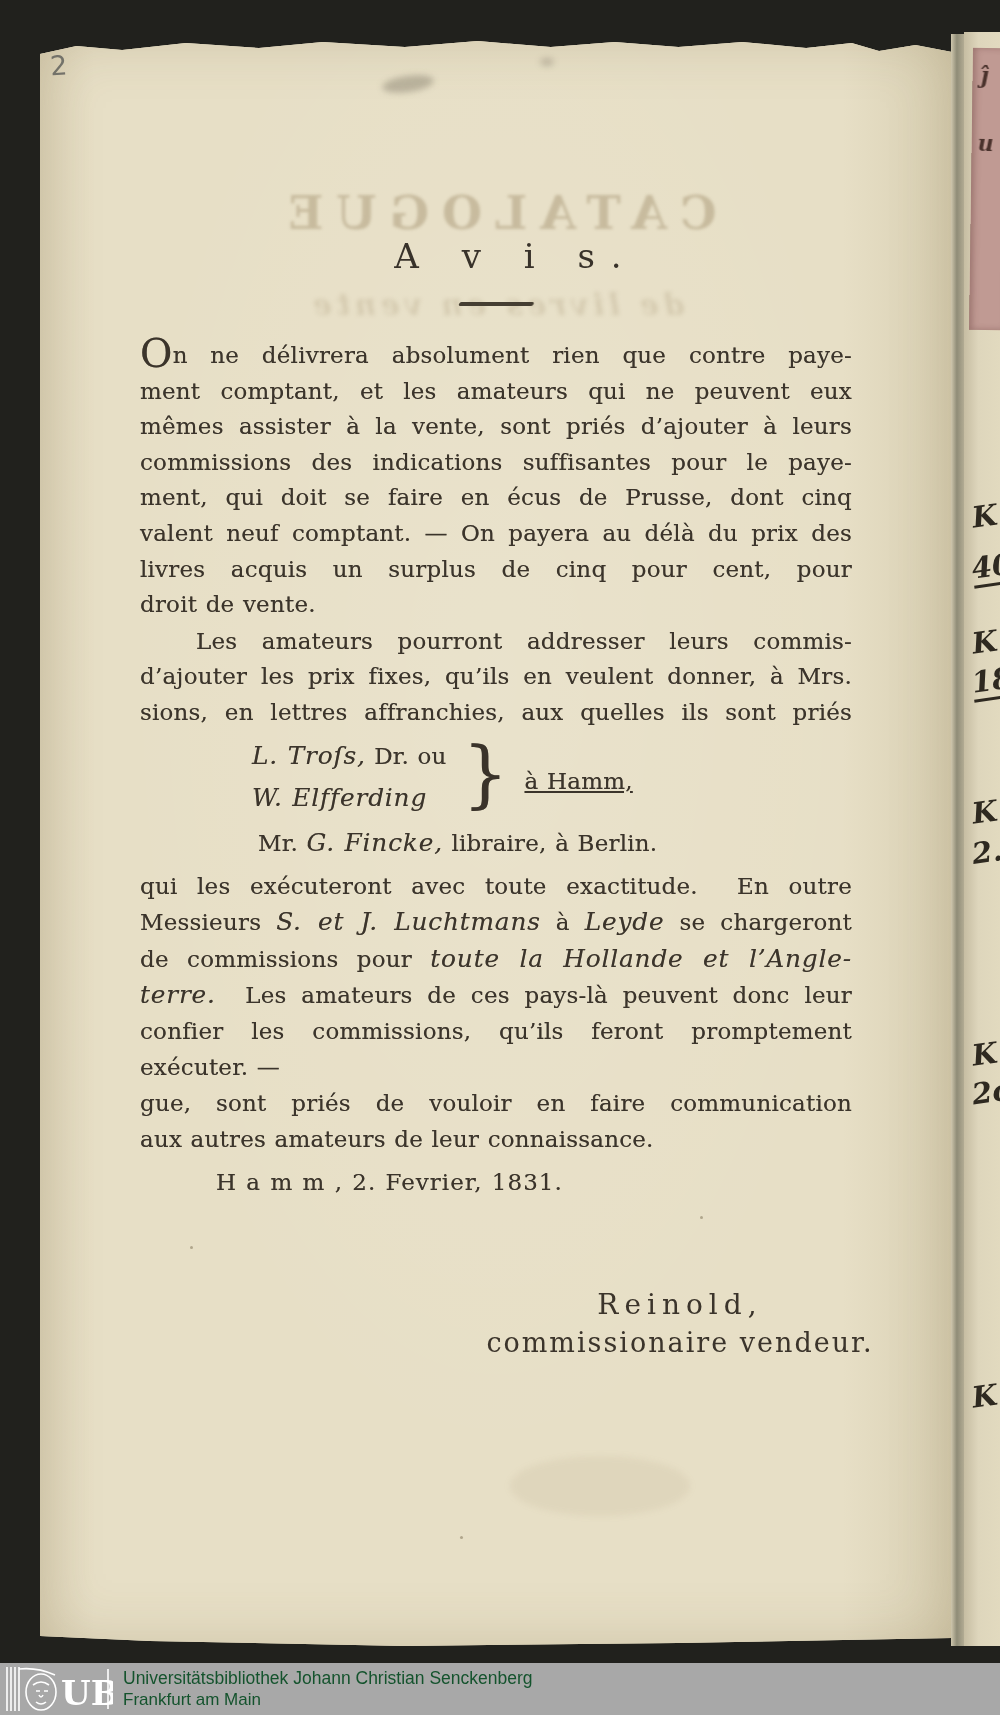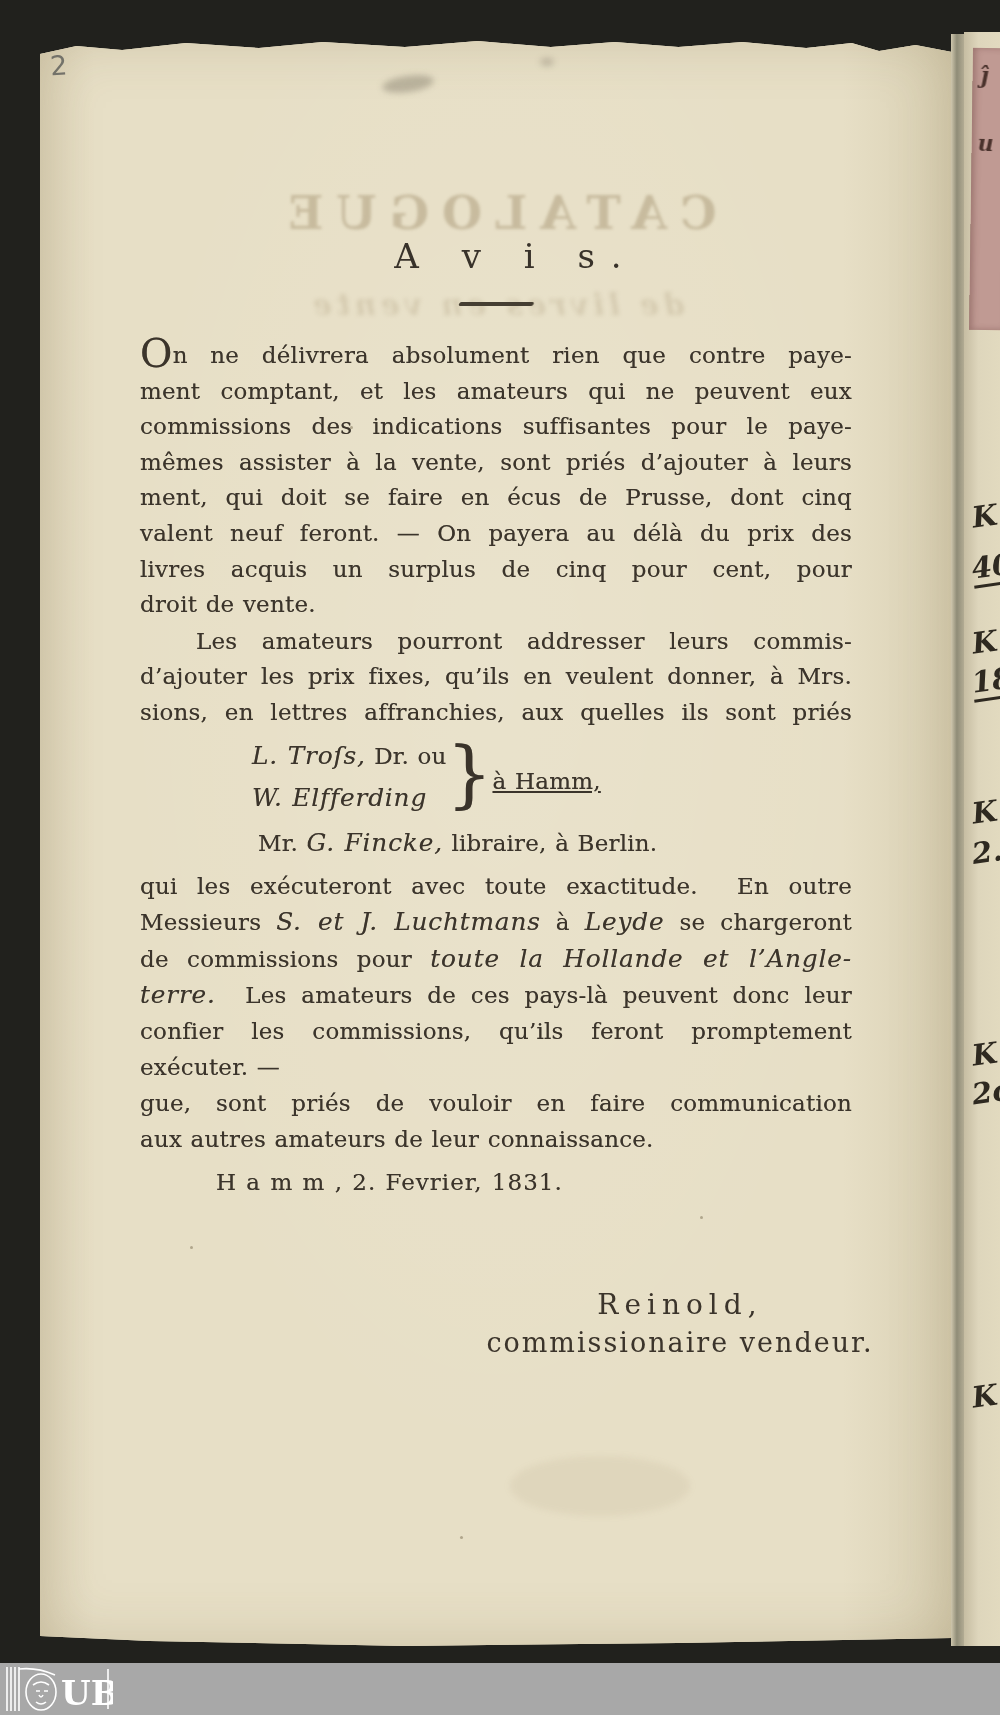--- a/index.html
+++ b/index.html
@@ -53,21 +53,21 @@
   }
   .body-text{font-size:23px;line-height:35.6px;word-spacing:1px;letter-spacing:.2px;
     text-shadow:0 0 .6px rgba(59,52,43,.55);}
   .line{white-space:pre-wrap;text-align:justify;text-align-last:justify;}
   .line.last{text-align-last:left;}
   .line.indent{text-indent:56px;}
   .it{font-style:italic;font-size:1.08em;letter-spacing:.8px;}
   .dropcap{font-size:1.72em;line-height:0;vertical-align:-0.10em;font-weight:500;}
   .para{margin:0 0 1px 0;}
   
-  .names{margin:4px 0 4px 112px;display:flex;align-items:center;gap:0;}
+  .names{margin:4px 0 4px 112px;display:flex;align-items:center;gap:16px;}
   .names .nline{line-height:41px;white-space:pre;}
   .brace{font-size:72px;font-weight:400;transform:scaleY(1.02);margin-top:-4px;color:#3a332a;}
   .place{font-size:23px;padding-top:10px;text-decoration:underline;}
   .fincke{margin:0 0 6px 118px;line-height:40px;white-space:pre;}
   .dateline{margin:8px 0 0 76px;letter-spacing:1px;}
   .signature{position:absolute;left:420px;top:1252px;width:440px;text-align:center;}
   .sig-name{font-size:28px;letter-spacing:6px;}
   .sig-role{font-size:27px;letter-spacing:2px;margin-top:6px;font-weight:500;}
   
   .gutter{
@@ -120,24 +120,24 @@
 
   <div class="content">
     <div class="title">A v i s.</div>
     <div class="divider"></div>
 
     <div class="body-text">
       <div id="body-top">
           <div class="para">
             <div class="line"><span class="dropcap">O</span>n ne délivrera absolument rien que contre paye-</div>
             <div class="line">ment comptant, et les amateurs qui ne peuvent eux</div>
+            <div class="line">mêmes assister à la vente, sont priés d’ajouter à leurs</div>
             <div class="line">commissions des indications suffisantes pour le paye-</div>
-            <div class="line">mêmes assister à la vente, sont priés d’ajouter à leurs</div>
             <div class="line">ment, qui doit se faire en écus de Prusse, dont cinq</div>
-            <div class="line">valent neuf feront. — On payera au délà du prix des</div>
+            <div class="line">valent neuf comptant. — On payera au délà du prix des</div>
             <div class="line">livres acquis un surplus de cinq pour cent, pour</div>
             <div class="line last">droit de vente.</div>
           </div>
           <div class="para">
             <div class="line indent">Les amateurs pourront addresser leurs commis-</div>
             <div class="line">d’ajouter les prix fixes, qu’ils en veulent donner, à Mrs.</div>
             <div class="line">sions, en lettres affranchies, aux quelles ils sont priés</div>
           </div>
         </div>
 
@@ -203,13 +203,17 @@
       <path d="M16,4 Q34,2 52,10"></path>
       <ellipse cx="38" cy="27" rx="15" ry="18"></ellipse>
       <path d="M30,20 Q38,14 46,20"></path>
       <path d="M33,26 h4 M41,26 h4"></path>
       <path d="M36,30 q2,4 4,0"></path>
       <path d="M33,37 q5,4 10,0"></path>
       <line x1="105" y1="4" x2="105" y2="44"></line>
     </g>
     <text x="58" y="40" font-family="DejaVu Serif, serif" font-weight="bold" font-size="34" fill="#ffffff">UB</text>
   </svg>
+  <div class="footer-text">
+    <div class="l1">Universitätsbibliothek Johann Christian Senckenberg</div>
+    <div class="l2">Frankfurt am Main</div>
+  </div>
 </div>
 
 </body></html>

